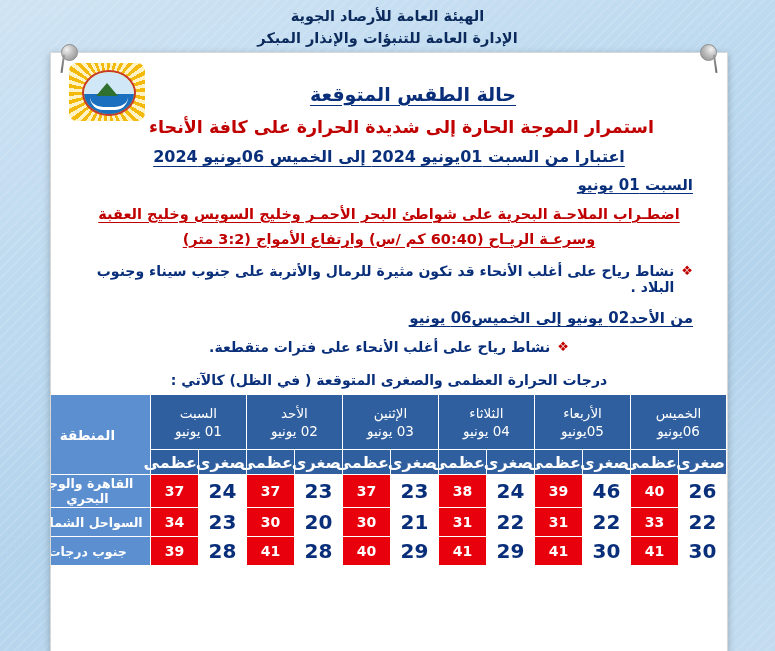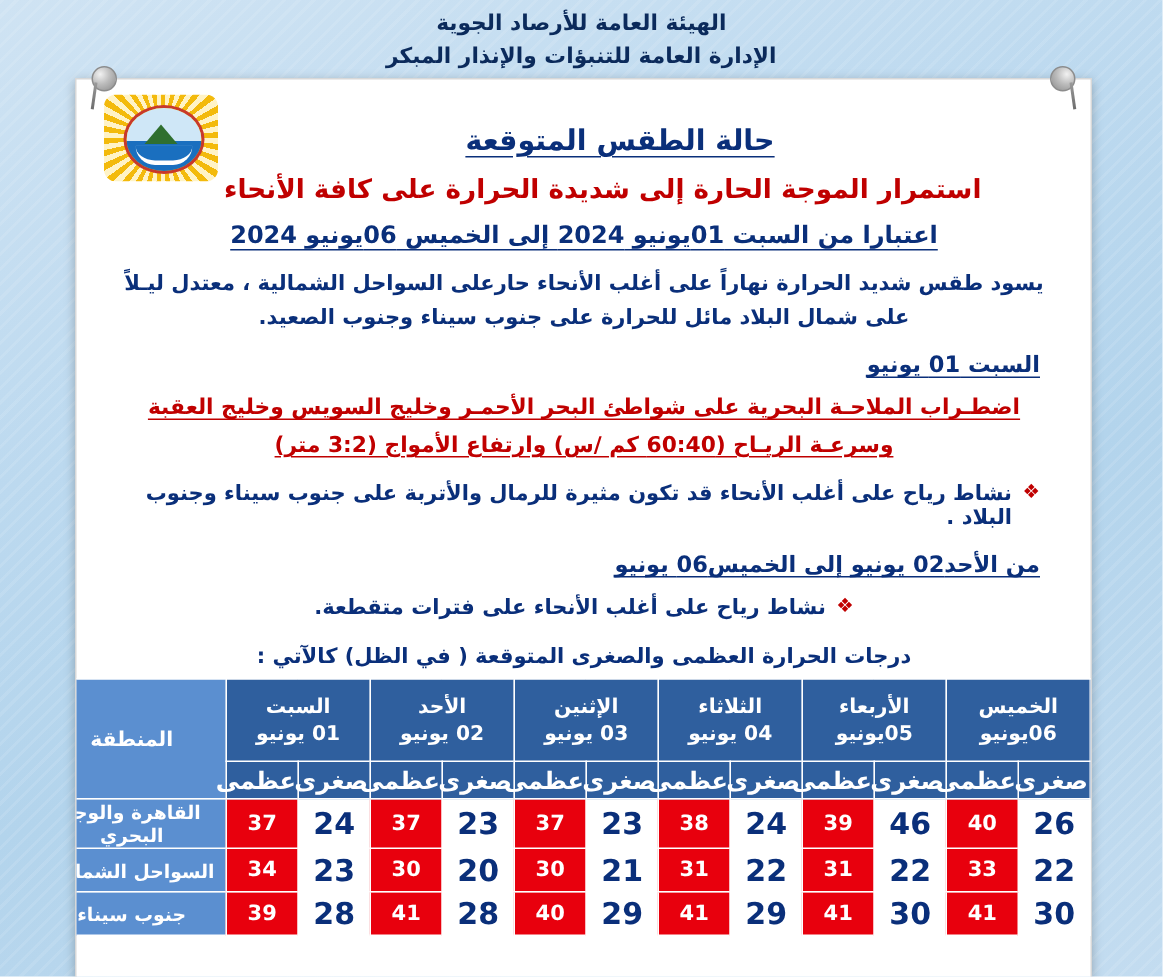--- a/index.html
+++ b/index.html
@@ -108,21 +108,21 @@
     margin:16px 26px 6px 26px;text-align:center;color:#0a2f7a;font-weight:bold;font-size:14px;
   }
   table.temps{
     border-collapse:collapse;width:648px;margin:0 auto;table-layout:fixed;
     font-size:13px;
   }
   table.temps td, table.temps th{
     border:1px solid #ffffff;text-align:center;vertical-align:middle;
   }
   th.dayhead{
-    background:#2f5f9e;color:#ffffff;font-weight:bold;font-size:13.5px;height:52px;line-height:1.35;margin-left:31px;
+    background:#2f5f9e;color:#ffffff;font-weight:normal;font-size:13.5px;height:52px;line-height:1.35;margin-left:31px;
   }
   th.regionhead{
     background:#5b8fd0;color:#ffffff;font-weight:bold;font-size:13.5px;
   }
   td.sub{
     background:#2f5f9e;color:#ffffff;font-weight:bold;font-size:16px;height:22px;
   }
   td.max{
     background:#e8000d;color:#ffffff;font-weight:bold;font-size:14px;height:26px;
   }
@@ -160,21 +160,20 @@
       <div class="sky"></div>
       <div class="sea"></div>
       <div class="pyr"></div>
       <div class="swoosh"></div>
     </div>
   </div>
 
   <div class="title1">حالة الطقس المتوقعة</div>
   <div class="title2">استمرار الموجة الحارة إلى شديدة الحرارة على كافة الأنحاء</div>
   <div class="title3">اعتبارا من السبت 01يونيو 2024 إلى الخميس 06يونيو 2024</div>
-  <div class="para">يسود طقس شديد الحرارة نهاراً على أغلب الأنحاء حارعلى السواحل الشمالية ، معتدل ليـلاً على شمال البلاد مائل للحرارة على جنوب سيناء وجنوب الصعيد.</div>
 
   <div class="daylabel">السبت 01 يونيو</div>
   <div class="redpara">اضطـراب الملاحـة البحرية على شواطئ البحر الأحمـر وخليج السويس وخليج العقبة وسرعـة الريـاح (60:40 كم /س) وارتفاع الأمواج (3:2 متر)</div>
 
   <div class="bullet">
     <span class="star">❖</span>
     <span>نشاط رياح على أغلب الأنحاء قد تكون مثيرة للرمال والأتربة على جنوب سيناء وجنوب البلاد .</span>
   </div>
 
   <div class="daylabel2">من الأحد02 يونيو إلى الخميس06 يونيو</div>
@@ -282,18 +281,18 @@
           <td class="min">30</td>
           <td class="max">41</td>
           <td class="min">29</td>
           <td class="max">41</td>
           <td class="min">29</td>
           <td class="max">40</td>
           <td class="min">28</td>
           <td class="max">41</td>
           <td class="min">28</td>
           <td class="max">39</td>
-          <td class="region">جنوب سيناء</td>
+          <td class="region">جنوب درجات</td>
         </tr>
       </tbody>
   </table>
 
 </div>
 
 </body></html>

